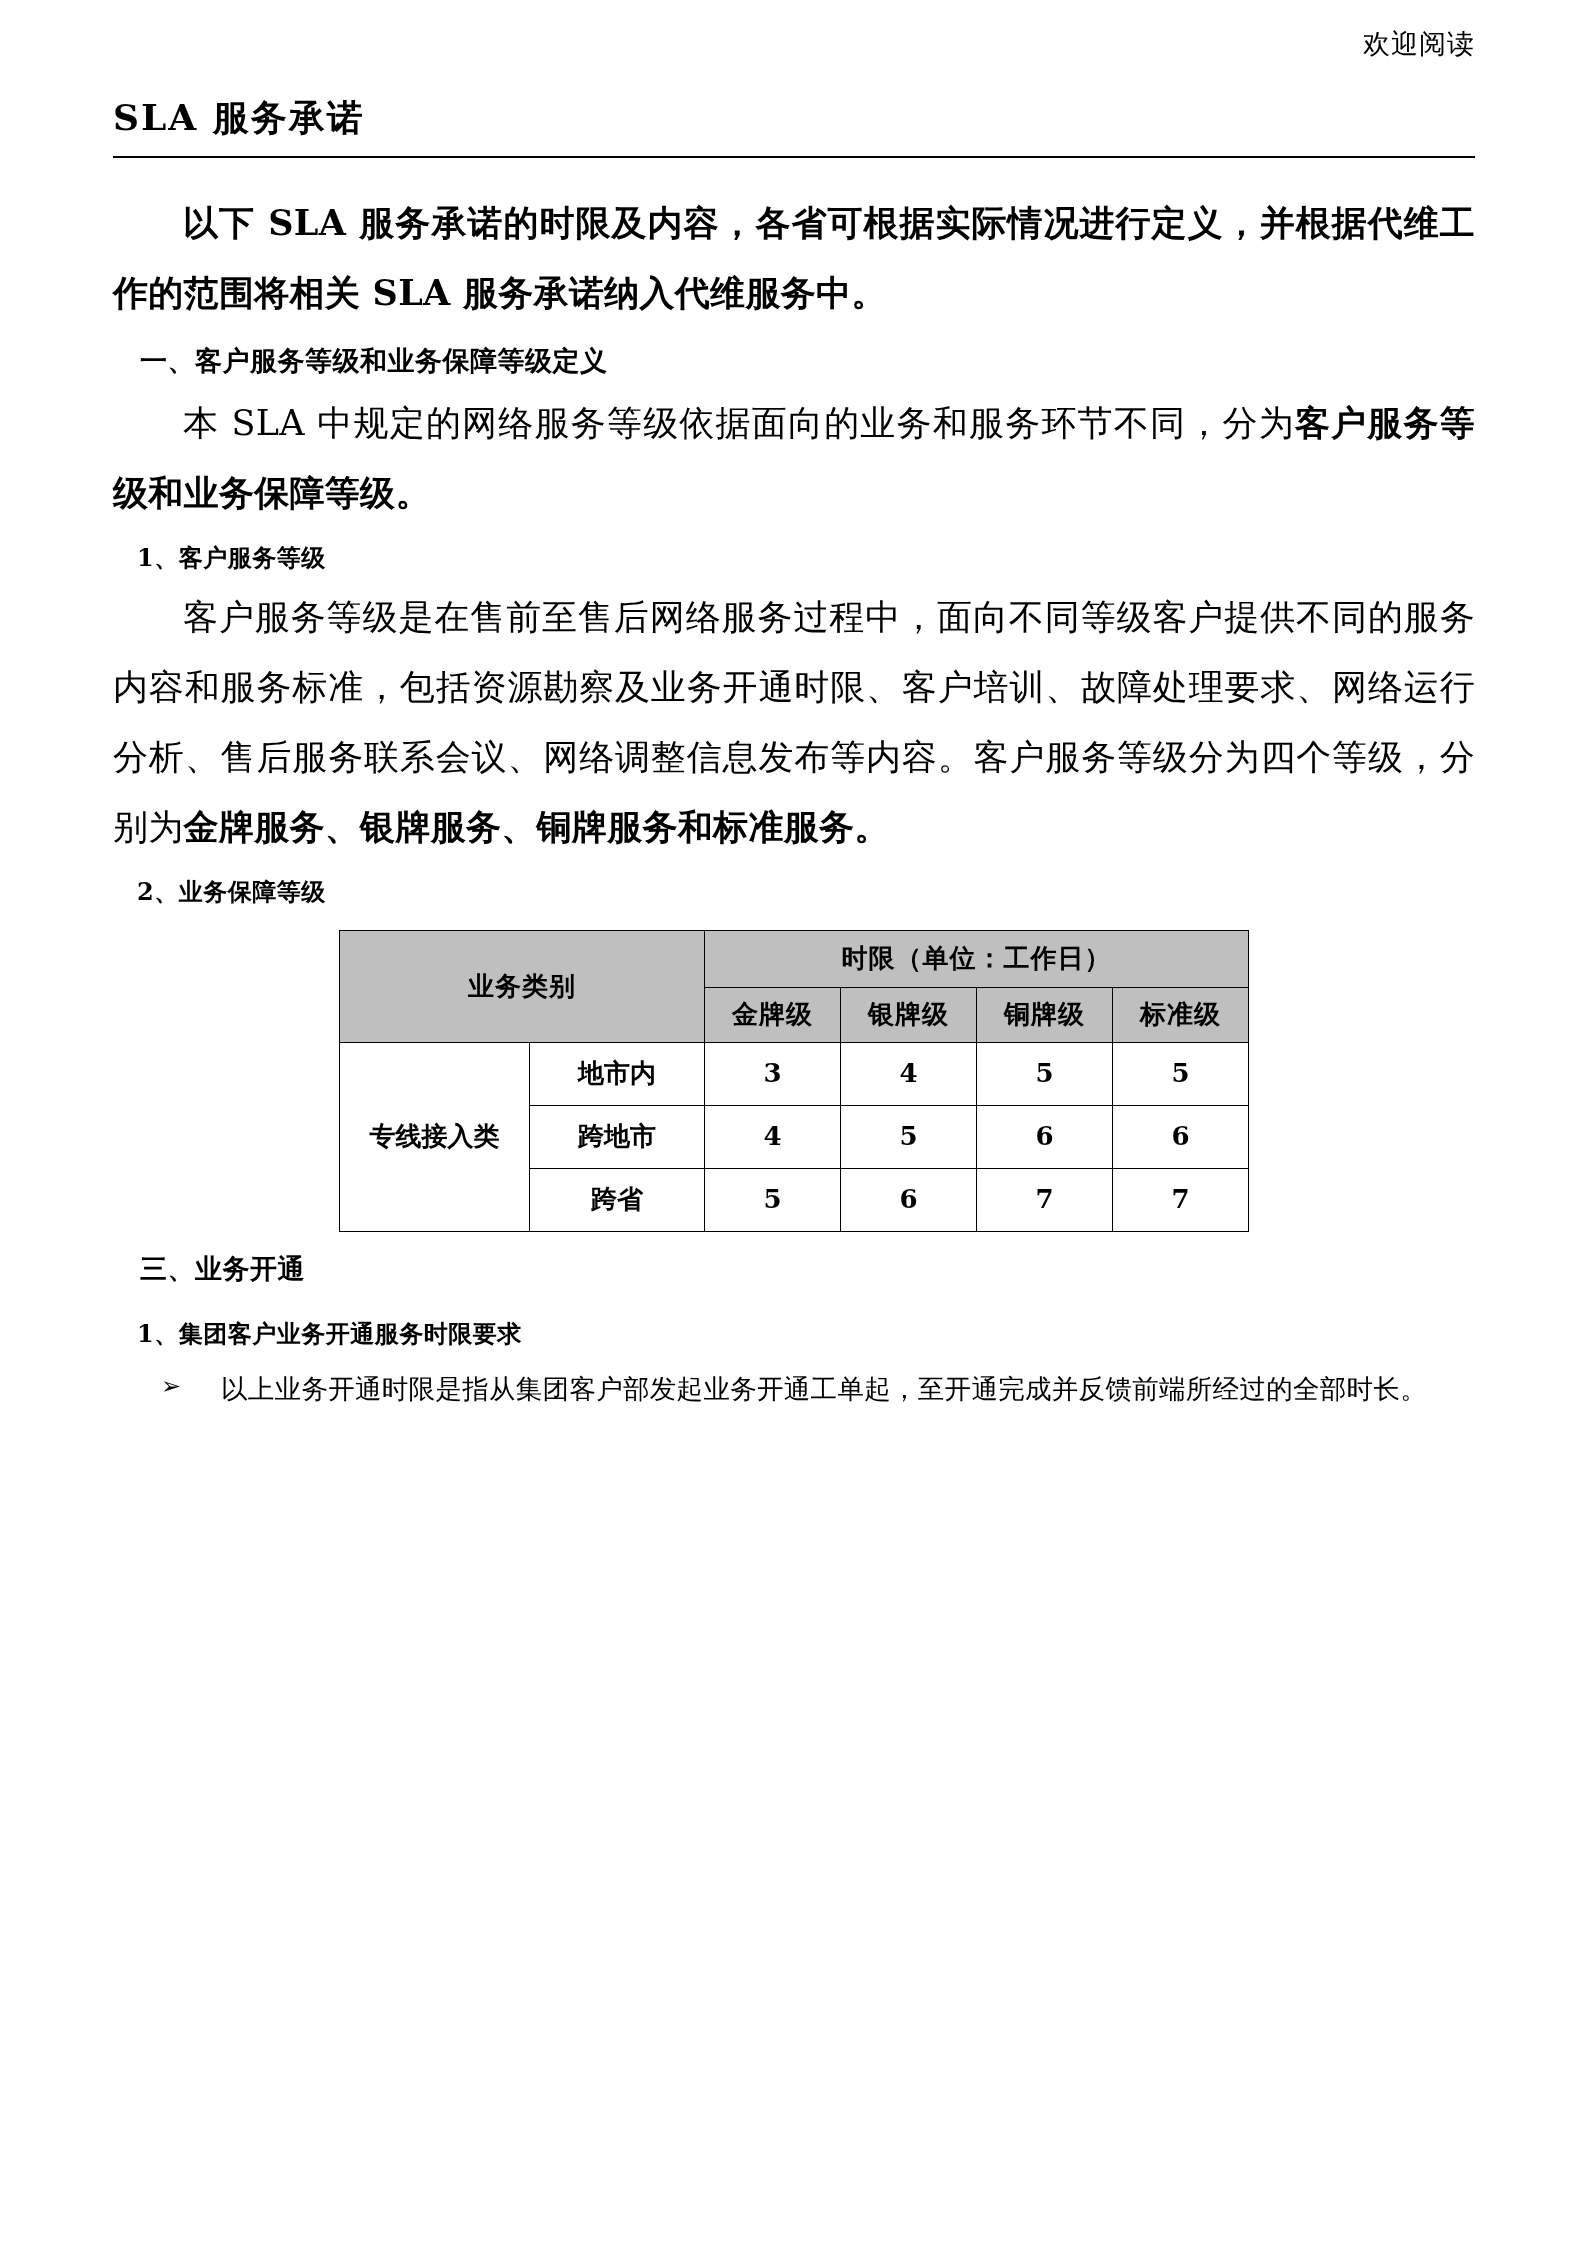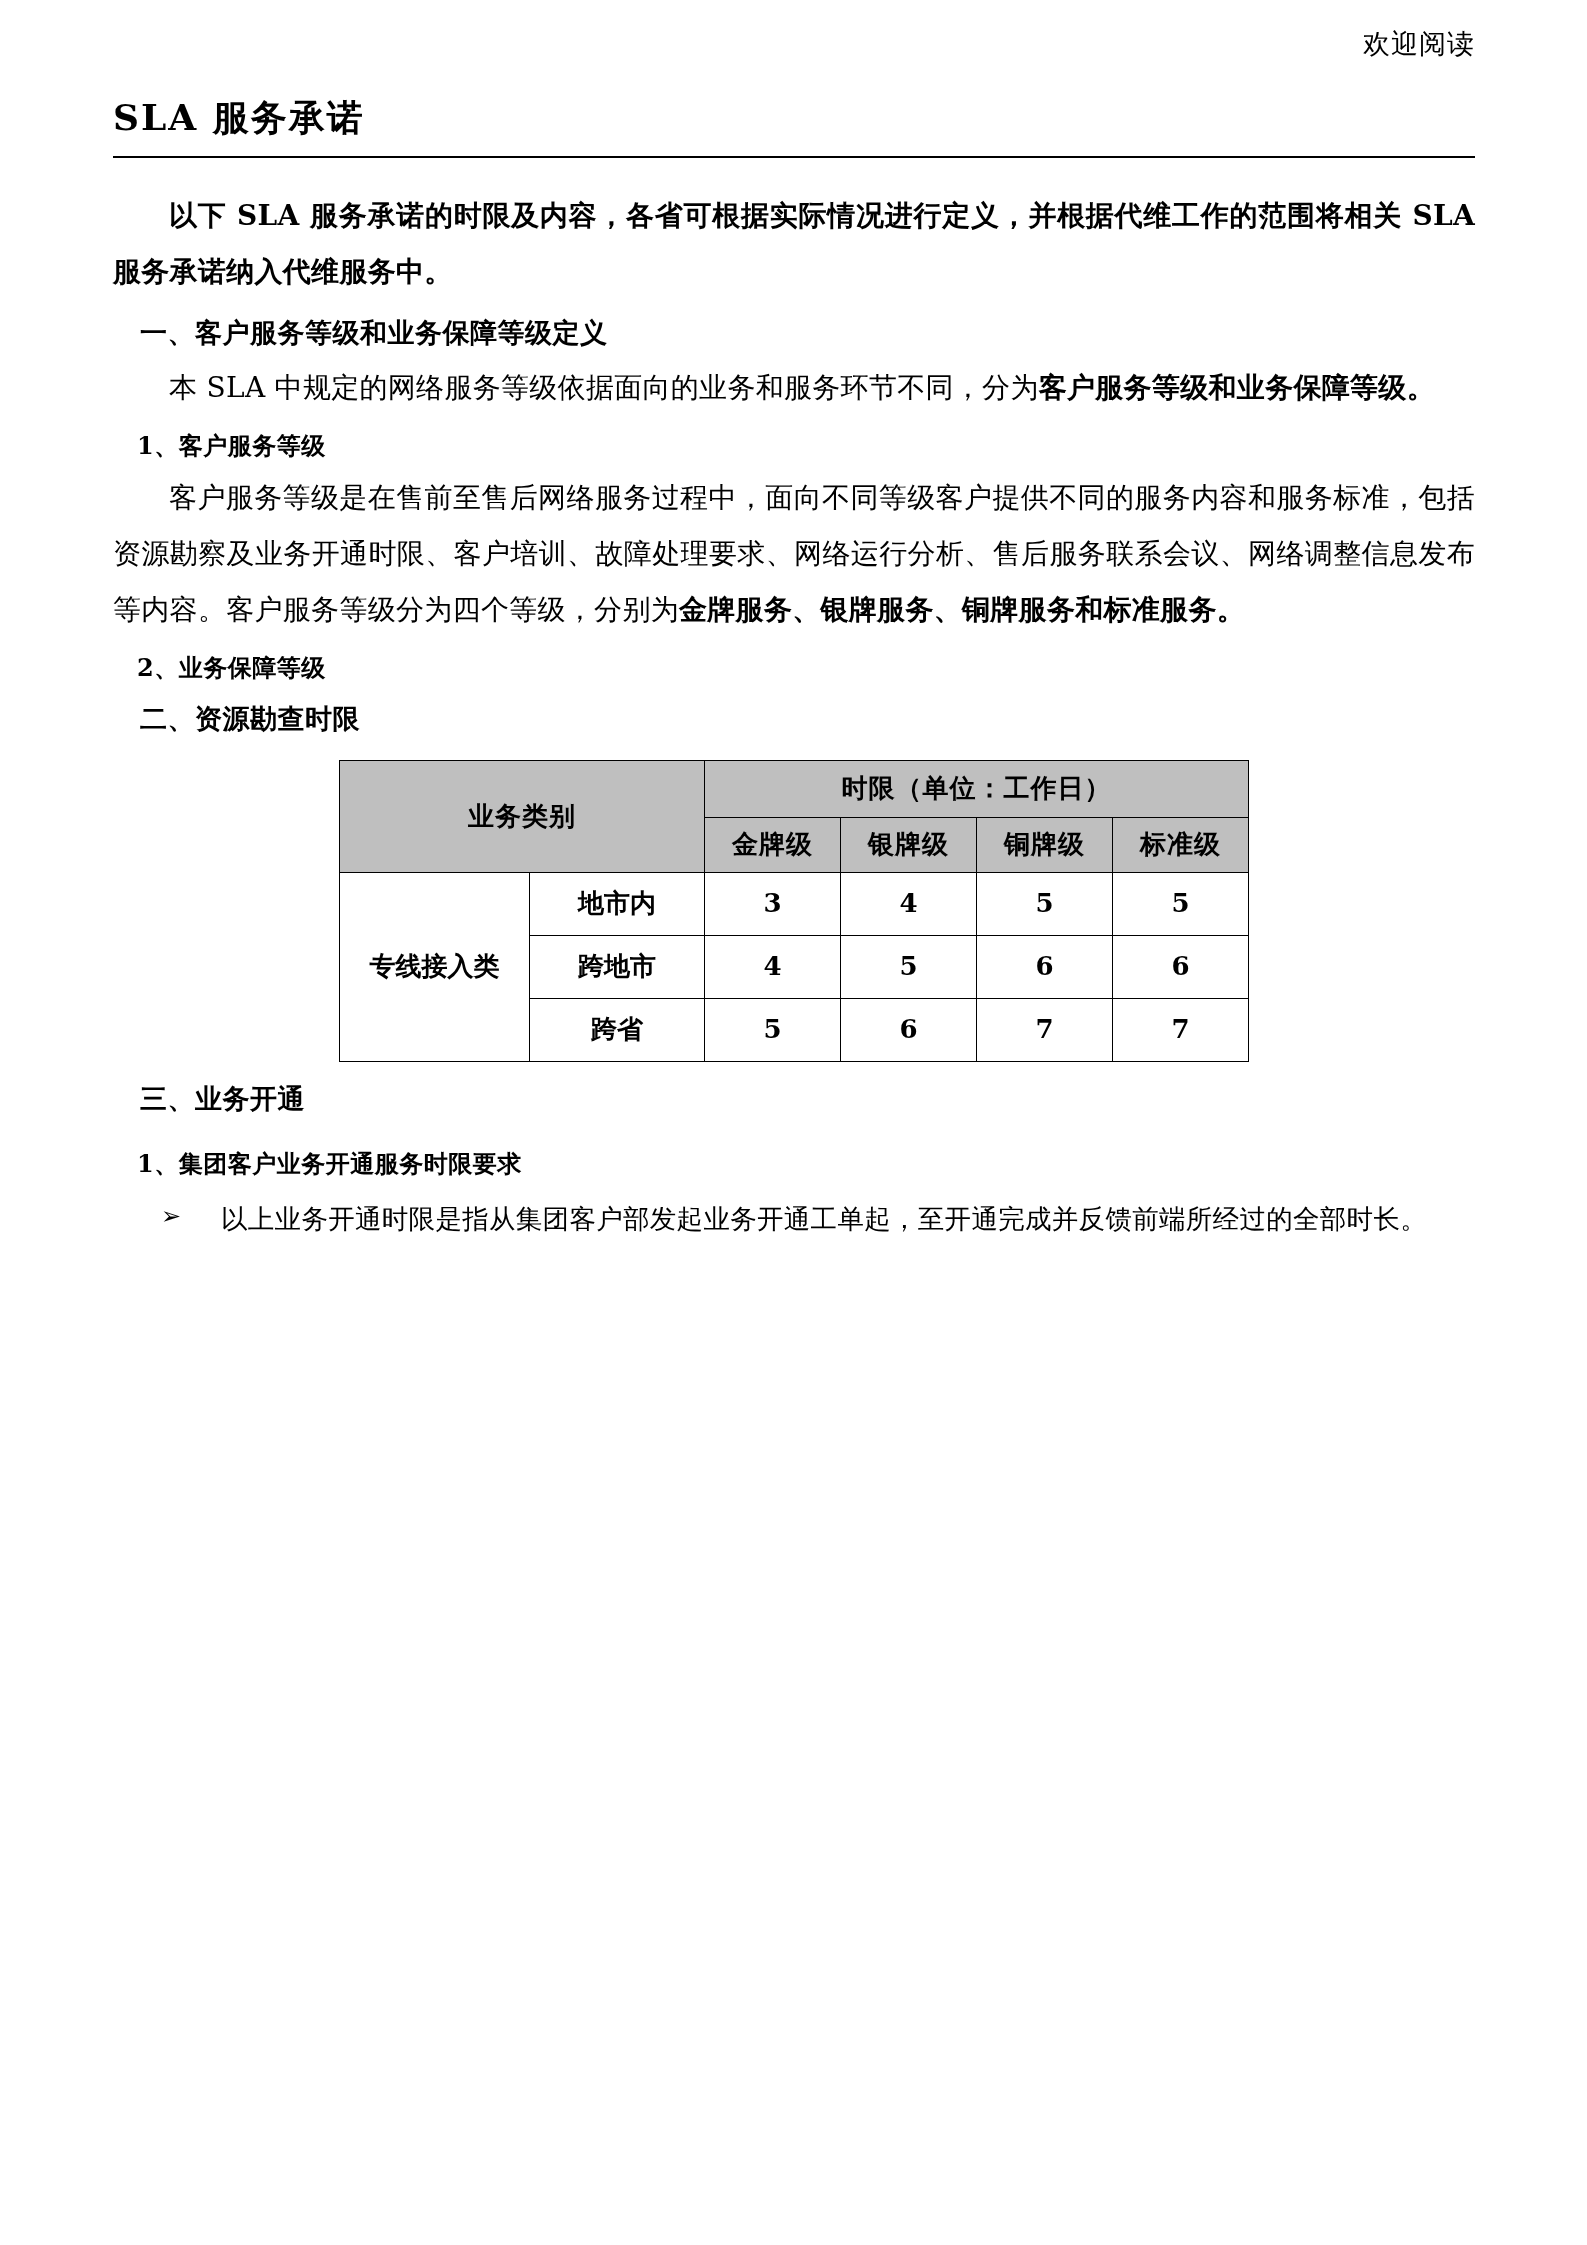--- a/index.html
+++ b/index.html
@@ -55,21 +55,21 @@
   }
 
   .title-rule {
     border: 0;
     border-top: 2.5px solid #000;
     margin: 0 0 30px 0;
     width: 100%;
   }
 
   p.para {
-    font-size: 28px;
+    font-size: 35px;
     line-height: 2.0;
     margin: 0 0 6px 0;
     text-indent: 2em;
     text-align: justify;
     text-justify: inter-ideograph;
     letter-spacing: 0.3px;
   }
   p.para.bold {
     font-weight: bold;
   }
@@ -188,21 +188,20 @@
 
     <p class="para"><span>本 SLA 中规定的网络服务等级依据面向的业务和服务环节不同，分为</span><b>客户服务等级</b><b>和</b><b>业务保障等级</b><b>。</b></p>
 
     <h3 class="sub-heading">1、客户服务等级</h3>
 
     <p class="para"><span>客户服务等级是在售前至售后网络服务过程中，面向不同等级客户提供不同的服务内容和服务标准，包括资源勘察及业务开通时限、客户培训、故障处理要求、网络运行分析、售后服务联系会议、网络调整信息发布等内容。客户服务等级分为四个等级，分别为</span><b>金牌服务、银牌服务、铜牌服务和标准服务</b><b>。</b></p>
 
     <h3 class="sub-heading">2、业务保障等级</h3>
 
 
-    <h2 class="section-heading">二、资源勘查时限</h2>
 
     <div class="table-wrap">
       <table class="sla-table">
         <colgroup>
           <col class="c-cat">
           <col class="c-sub">
           <col class="c-grade">
           <col class="c-grade">
           <col class="c-grade">
           <col class="c-grade">

